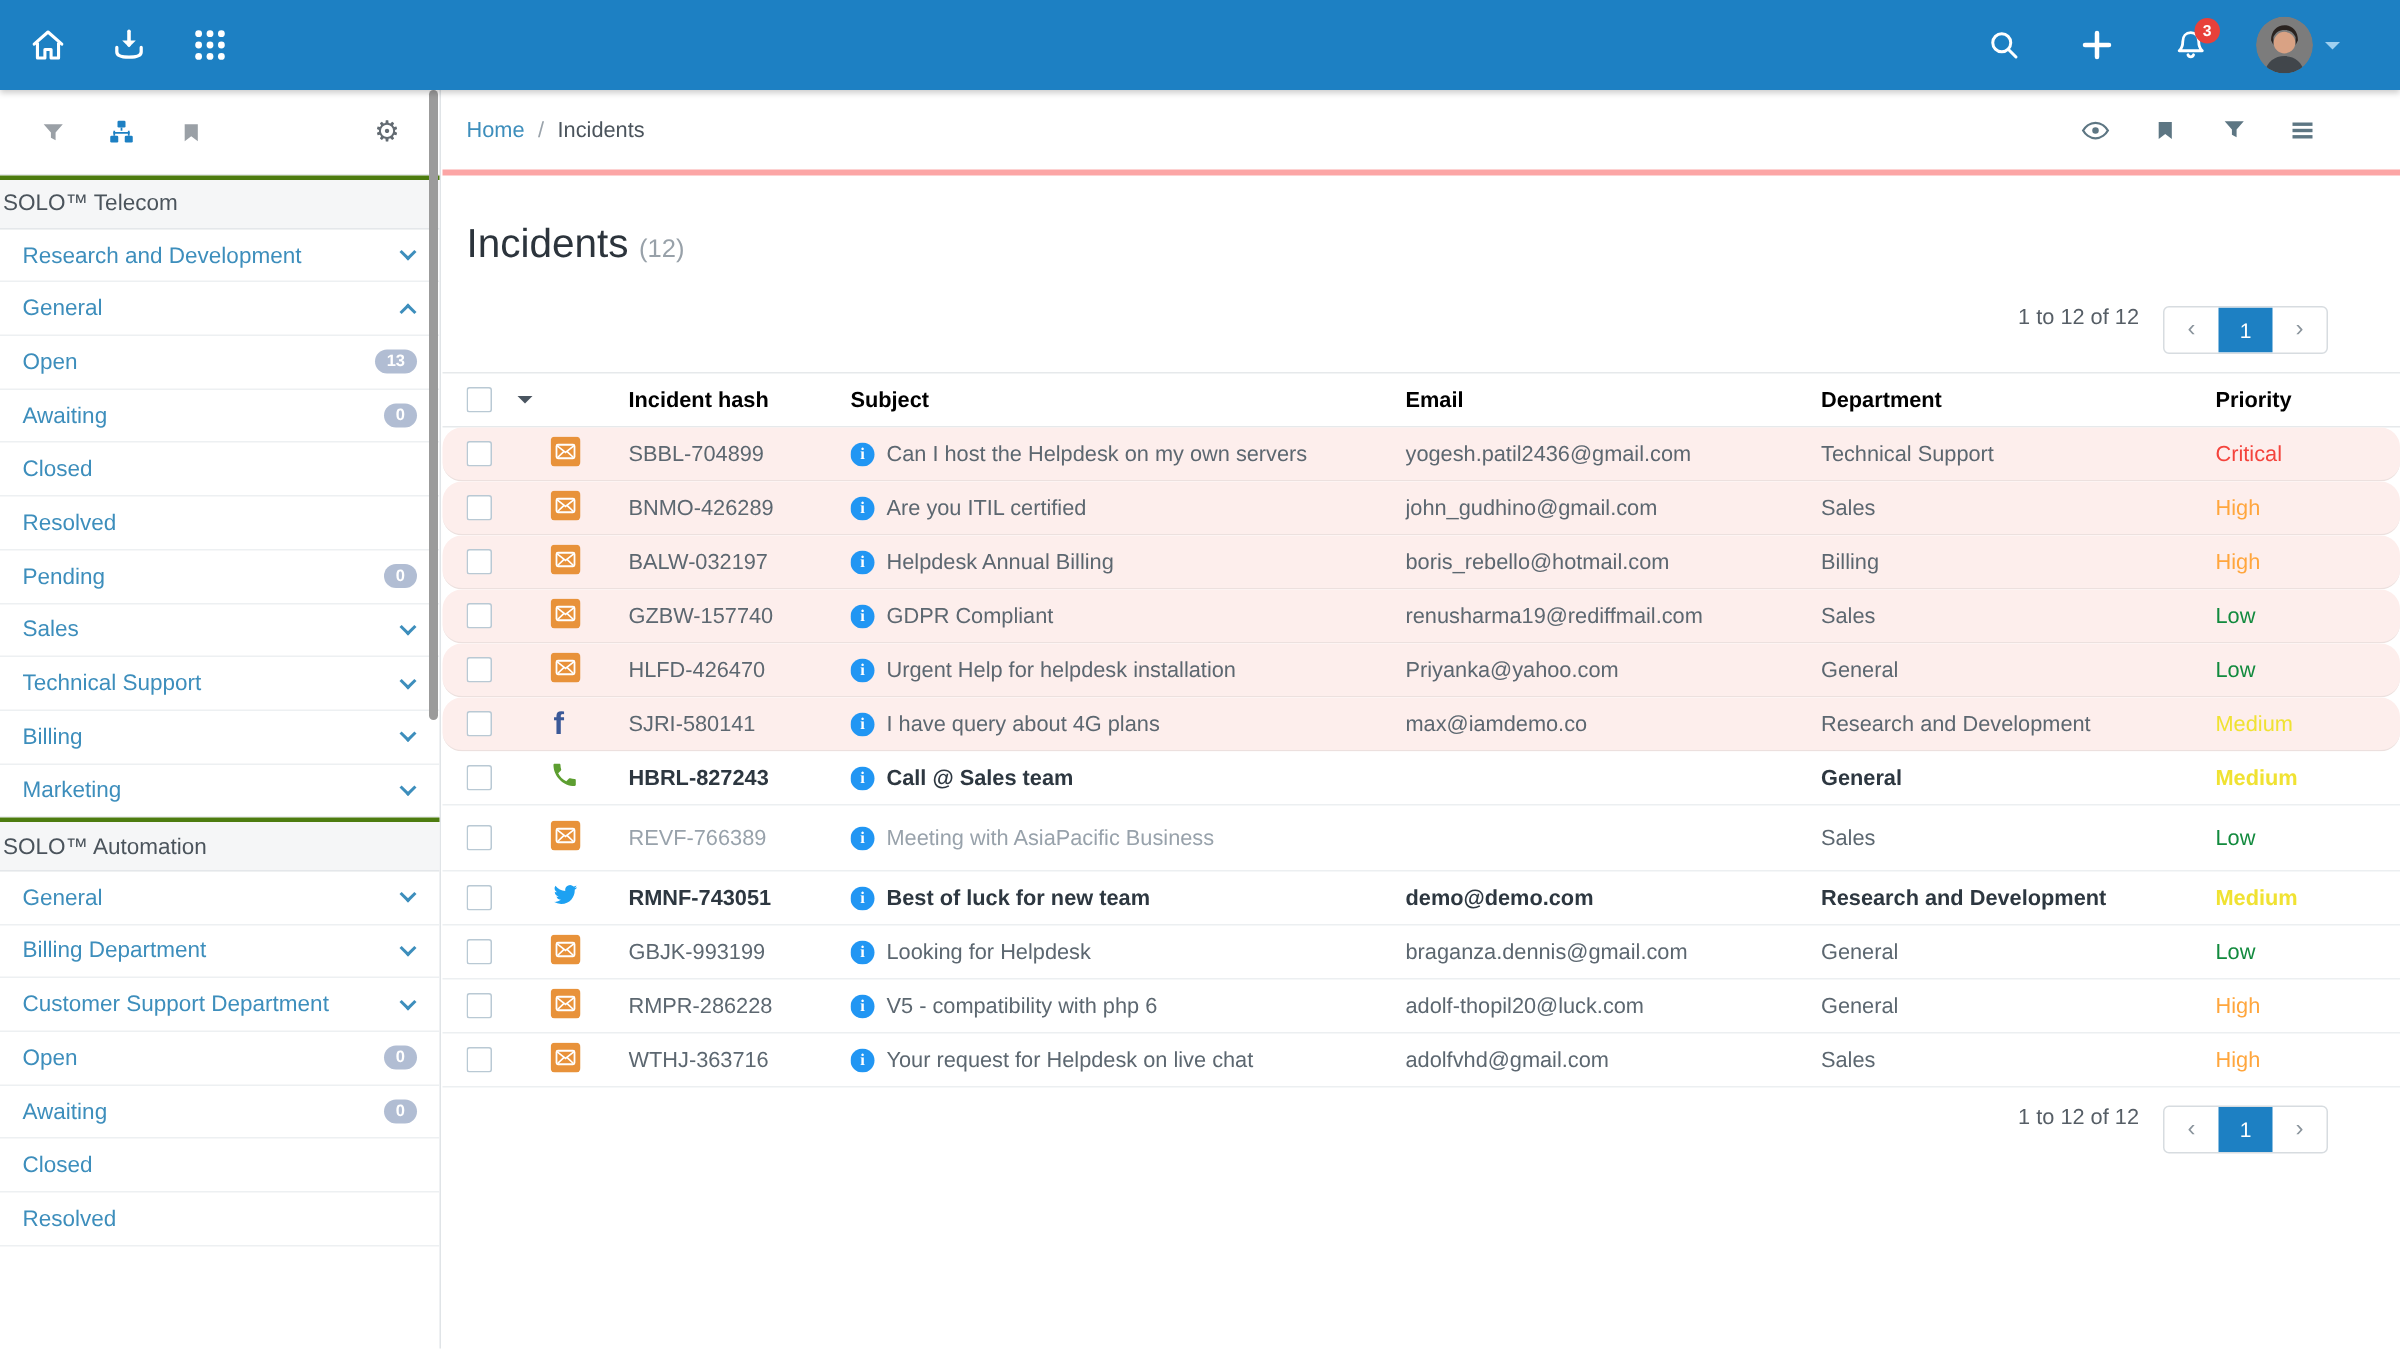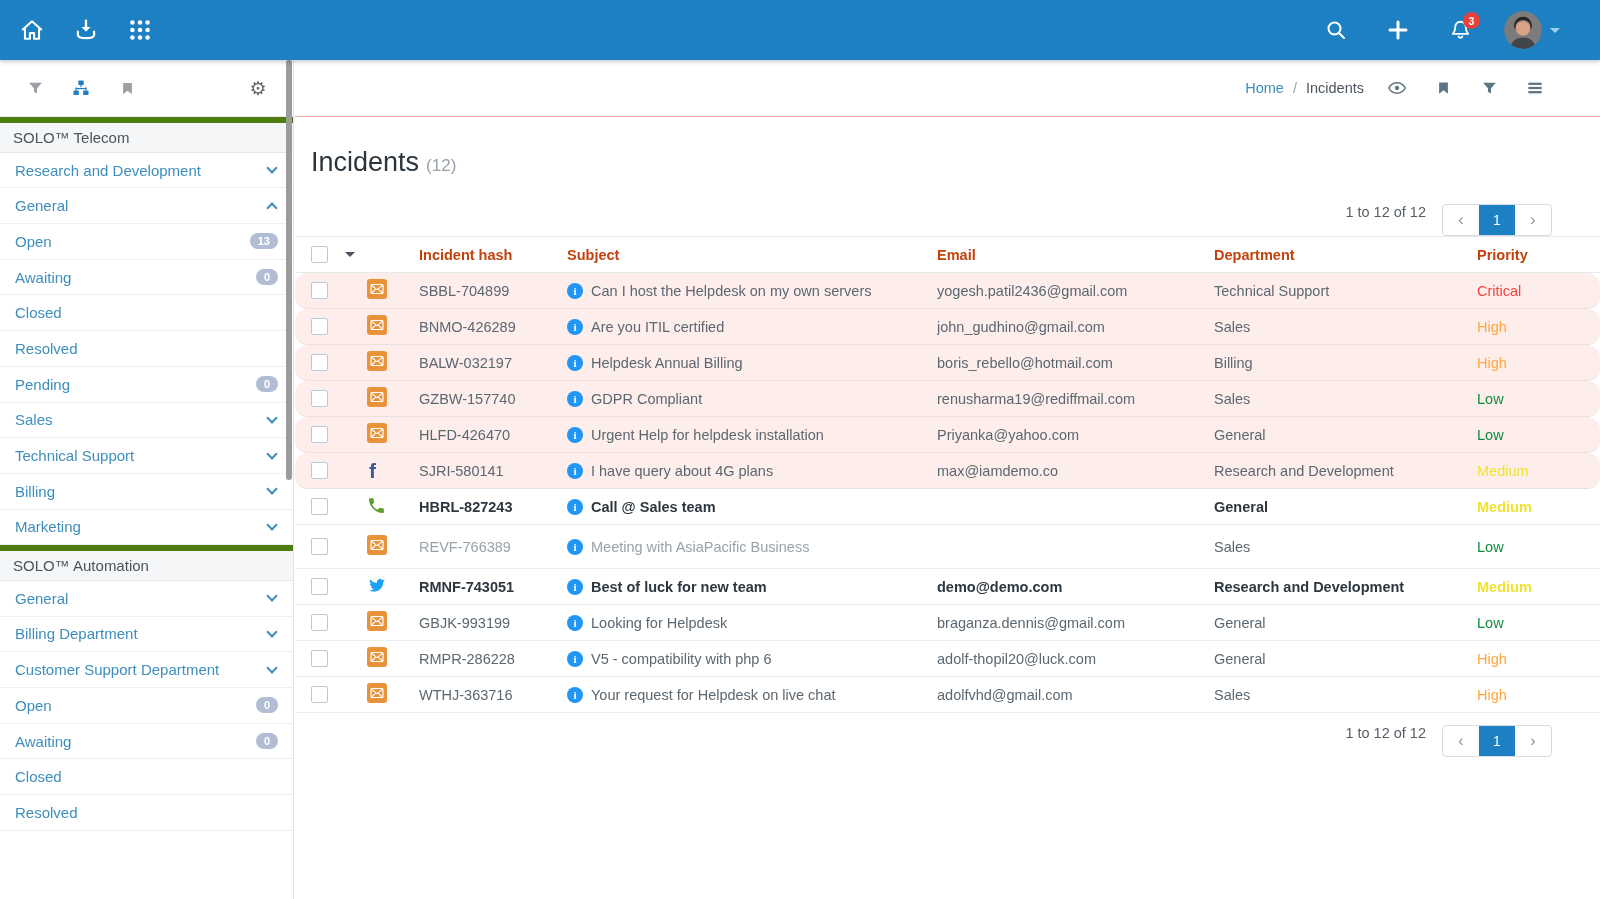--- a/index.html
+++ b/index.html
@@ -18,55 +18,55 @@
   .avatar-wrap { display:flex; align-items:center; margin-left:22px; cursor:pointer; }
   .avatar { width:38px; height:38px; border-radius:50%; overflow:hidden; }
   .av-caret { width:0; height:0; border-left:5px solid transparent; border-right:5px solid transparent; border-top:5px solid #9fd0f0; margin-left:8px; }
 
   
   .sidebar { position:absolute; top:60px; left:0; width:294px; bottom:0; background:#fff; border-right:1px solid #e0e4e7; }
   .side-toolbar { height:57px; border-bottom:1px solid #e6e9eb; display:flex; align-items:center; padding:0 20px; }
   .side-tool { width:30px; height:30px; display:flex; align-items:center; justify-content:center; margin-right:16px; cursor:pointer; }
   .side-tool.gear { margin-right:0; margin-left:auto; font-size:19px; color:#636b72; font-family:"DejaVu Sans",sans-serif; }
   .side-list { }
-  .side-section { height:35.7px; background:#f5f6f7; display:flex; align-items:center; padding:0 13px;
-                  color:#4b545c; font-size:15px; border-bottom:1px solid #e4e7ea; border-top:6px solid #4d7c0f; }
+  .side-section { height:35.7px; background:#f5f6f7; display:flex; align-items:center; padding:0 2px;
+                  color:#4b545c; font-size:15px; border-bottom:1px solid #e4e7ea; border-top:3px solid #4d7c0f; }
   .side-item { height:35.7px; display:flex; align-items:center; justify-content:space-between; padding:0 15px;
                border-bottom:1px solid #edf0f2; font-size:15px; color:#3d8ebc; cursor:pointer; }
   .chev { width:8px; height:8px; border-right:2px solid #3d8ebc; border-bottom:2px solid #3d8ebc;
           transform:rotate(45deg); margin-top:-4px; margin-right:2px; }
   .chev.up { transform:rotate(-135deg); margin-top:5px; }
   .badge { background:#b1bdd3; color:#fff; font-size:11px; font-weight:bold; padding:2.5px 8px; border-radius:10px; line-height:1; }
   .side-scrollthumb { position:absolute; right:1px; top:0; width:6px; height:420px; background:#9b9b9b; border-radius:3px; }
 
   
   .main { position:absolute; top:60px; left:295px; width:1305px; bottom:0; background:#fff; }
-  .crumbbar { height:57px; border-bottom:1px solid #fca5a5; display:flex; align-items:center; justify-content:flex-end; padding:0 52px 0 16px; }
+  .crumbbar { height:57px; border-bottom:4px solid #fca5a5; display:flex; align-items:center; justify-content:space-between; padding:0 52px 0 16px; }
   .breadcrumb { font-size:14.5px; display:flex; align-items:center; }
   .bc-home { color:#3d8ebc; cursor:pointer; }
   .bc-sep { color:#9aa3ab; margin:0 9px; }
   .bc-cur { color:#4b545c; }
   .crumb-tools { display:flex; align-items:center; }
   .crumb-tool { width:26px; height:26px; display:flex; align-items:center; justify-content:center; margin-left:20px; cursor:pointer; }
 
   .title-row { padding:30px 16px 0; display:flex; align-items:baseline; }
   .page-title { font-size:27px; color:#2c343c; }
   .page-count { font-size:17px; color:#98a1a9; margin-left:7px; }
 
   .pager-row { display:flex; justify-content:flex-end; align-items:flex-start; padding:0 48px; margin-top:26px; height:32px; }
   .pager-row.bottom { margin-top:12px; }
   .pager-range { color:#565e66; font-size:14.5px; margin-right:16px; }
   .pager { display:flex; border:1px solid #d7dce0; border-radius:4px; overflow:hidden; height:32px; background:#fff; }
   .pager-cell { width:36px; display:flex; align-items:center; justify-content:center; color:#8a949c; font-size:16px; cursor:pointer; }
   .pager-cell.active { background:#1d80c3; color:#fff; font-size:14px; }
 
   
   .grid { display:grid; grid-template-columns:56px 52px 148px 370px 277px 263px 1fr; align-items:center; padding:0 48px 0 16px; }
-  .thead { height:37px; border-top:1px solid #e6e9eb; border-bottom:1px solid #e6e9eb;
-           font-weight:bold; color:#c2410c; font-size:14.5px; }
+  .thead { height:37px; margin-top:12px; border-top:1px solid #e6e9eb; border-bottom:1px solid #e6e9eb;
+           font-weight:bold; color:#000000; font-size:14.5px; }
   .trow { height:36px; border-bottom:1px solid #eceff1; font-size:14.5px; color:#5c6770; cursor:pointer; }
   .trow.pink { background:#fdeeec; border-bottom-color:#ece0de;border-radius:13px; }
   .trow.tall { height:44px; }
   .trow.bold .cell-hash, .trow.bold .cell-subject, .trow.bold .cell-email,
   .trow.bold .cell-dept, .trow.bold .cell-priority { font-weight:bold; color:#2d3740; }
   .trow.bold .cell-priority { color:inherit; }
   .trow.muted .cell-hash, .trow.muted .cell-subject { color:#98a2ab; }
   .cell { overflow:hidden; white-space:nowrap; }
   .cell-check { display:flex; align-items:center; }
   .checkbox { width:17px; height:17px; border:1px solid #b9c9d4; border-radius:2px; background:#fff; display:inline-block; }

